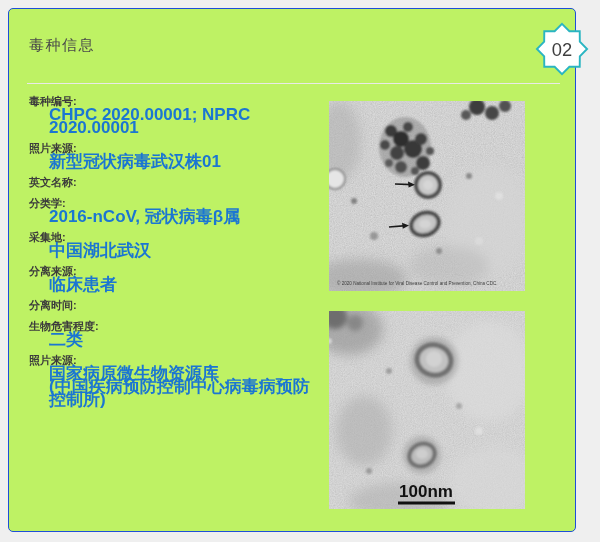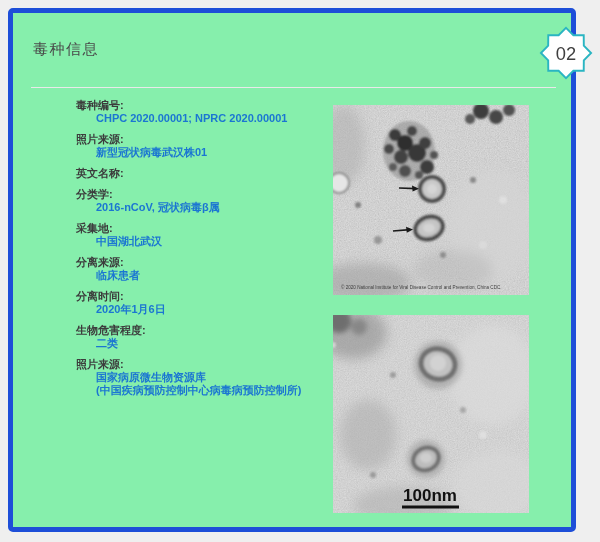--- a/index.html
+++ b/index.html
@@ -5,48 +5,48 @@
   html,body{margin:0;padding:0;}
   body{
     width:600px;height:542px;
     background:#efefef;
     font-family:"Liberation Sans","DejaVu Sans",sans-serif;
     position:relative;overflow:hidden;
   }
   .card{
     position:absolute;left:8px;top:8px;
     width:568px;height:524px;
-    background:#86efac;
-    border:5px solid #1d4ed8;
+    background:#bef264;
+    border:1px solid #1d4ed8;
     border-radius:5px;
     box-sizing:border-box;
   }
   .page-title{
     position:absolute;left:20px;top:27px;
     font-size:15px;color:#4a4a4a;letter-spacing:1.5px;
     font-weight:400;
   }
   .badge{
     position:absolute;left:526px;top:13px;
     width:54px;height:54px;
   }
   .badge svg{display:block;}
   .divider{
     position:absolute;left:18px;right:15px;top:74px;
     border-top:1px solid #e9e9e9;height:0;
   }
   .fields{
     position:absolute;left:20px;top:86px;width:292px;
   }
-  .field{margin-bottom:8px;margin-left:43px;}
+  .field{margin-bottom:8px;}
   .field-label{
     font-size:11px;font-weight:700;color:#3c3c3c;line-height:13px;
   }
   .field-value{
-    font-size:11px;font-weight:700;color:#1b76d2;
+    font-size:17px;font-weight:700;color:#1b76d2;
     line-height:13px;padding-left:20px;
   }
   .em-image{position:absolute;overflow:hidden;background:#c6c6c6;}
   .em-top{left:320px;top:92px;width:196px;height:190px;}
   .em-bottom{left:320px;top:302px;width:196px;height:198px;}
   .em-image svg{display:block;width:100%;height:100%;}
 </style>
 </head>
 <body>
 
@@ -82,21 +82,20 @@
     <div class="field">
       <div class="field-label">采集地:</div>
       <div class="field-value">中国湖北武汉</div>
     </div>
     <div class="field">
       <div class="field-label">分离来源:</div>
       <div class="field-value">临床患者</div>
     </div>
     <div class="field">
       <div class="field-label">分离时间:</div>
-      <div class="field-value">2020年1月6日</div>
     </div>
     <div class="field">
       <div class="field-label">生物危害程度:</div>
       <div class="field-value">二类</div>
     </div>
     <div class="field">
       <div class="field-label">照片来源:</div>
       <div class="field-value">国家病原微生物资源库</div>
       <div class="field-value">(中国疾病预防控制中心病毒病预防控制所)</div>
     </div>

